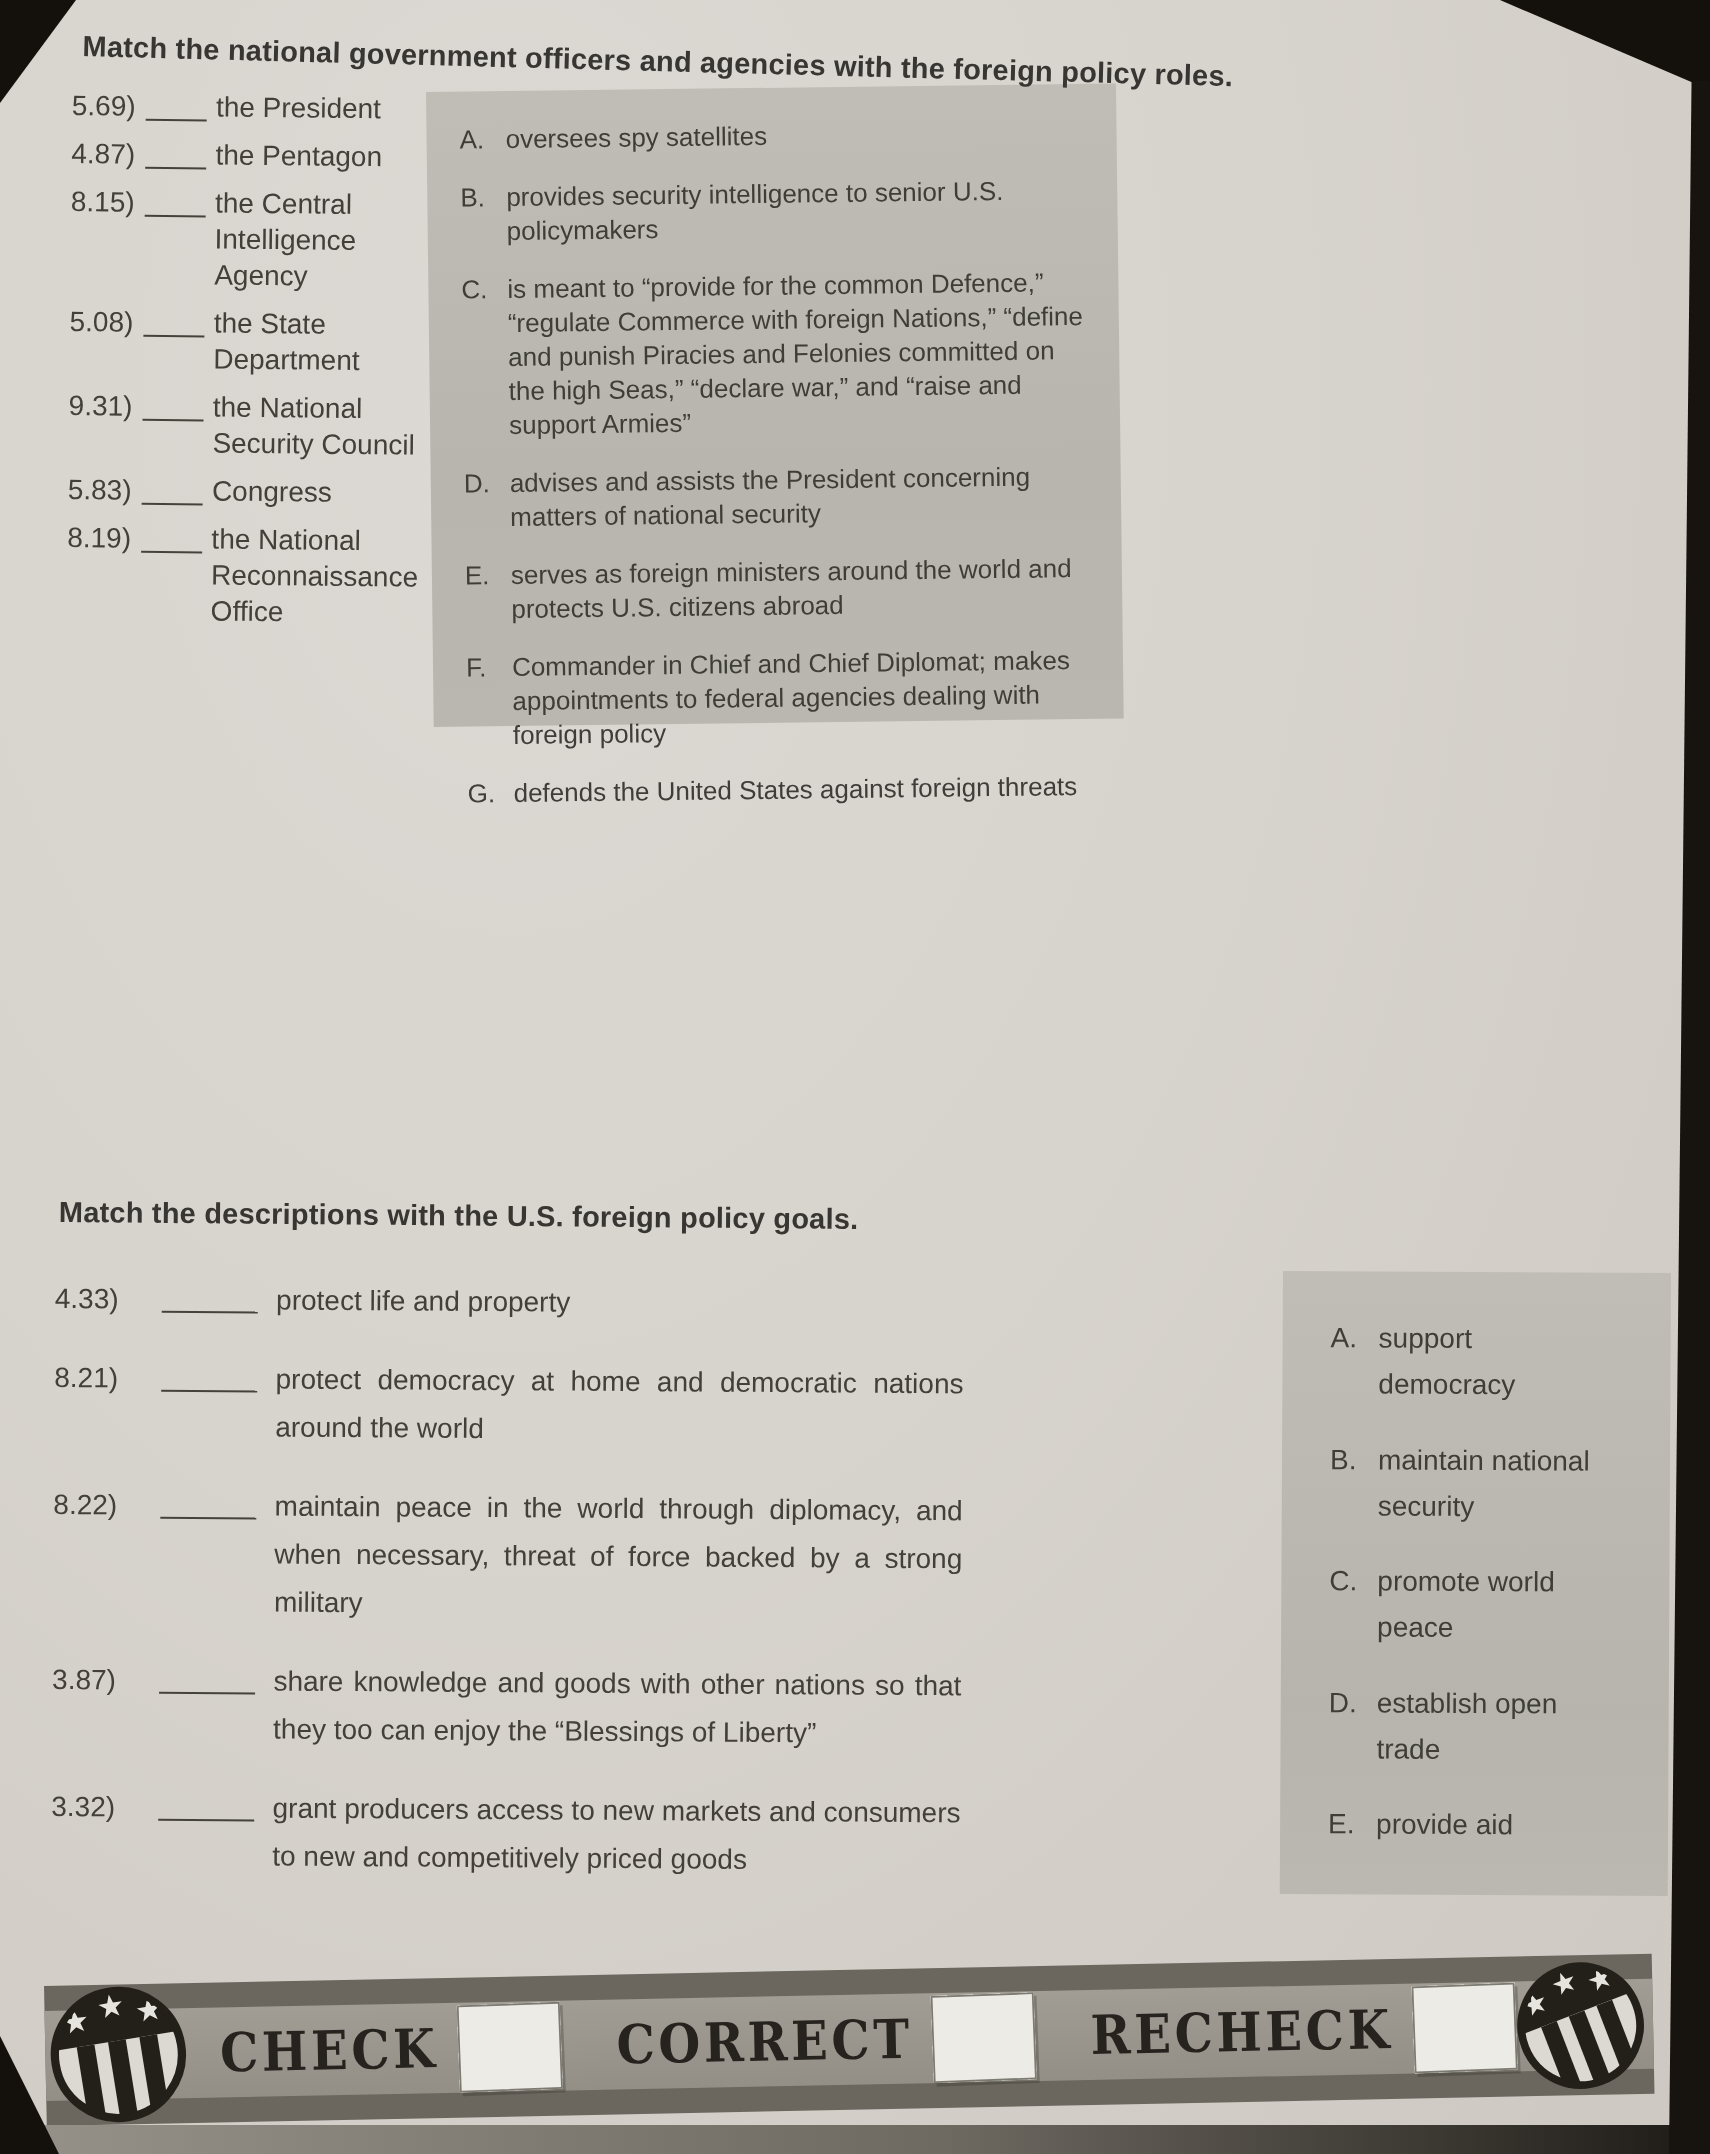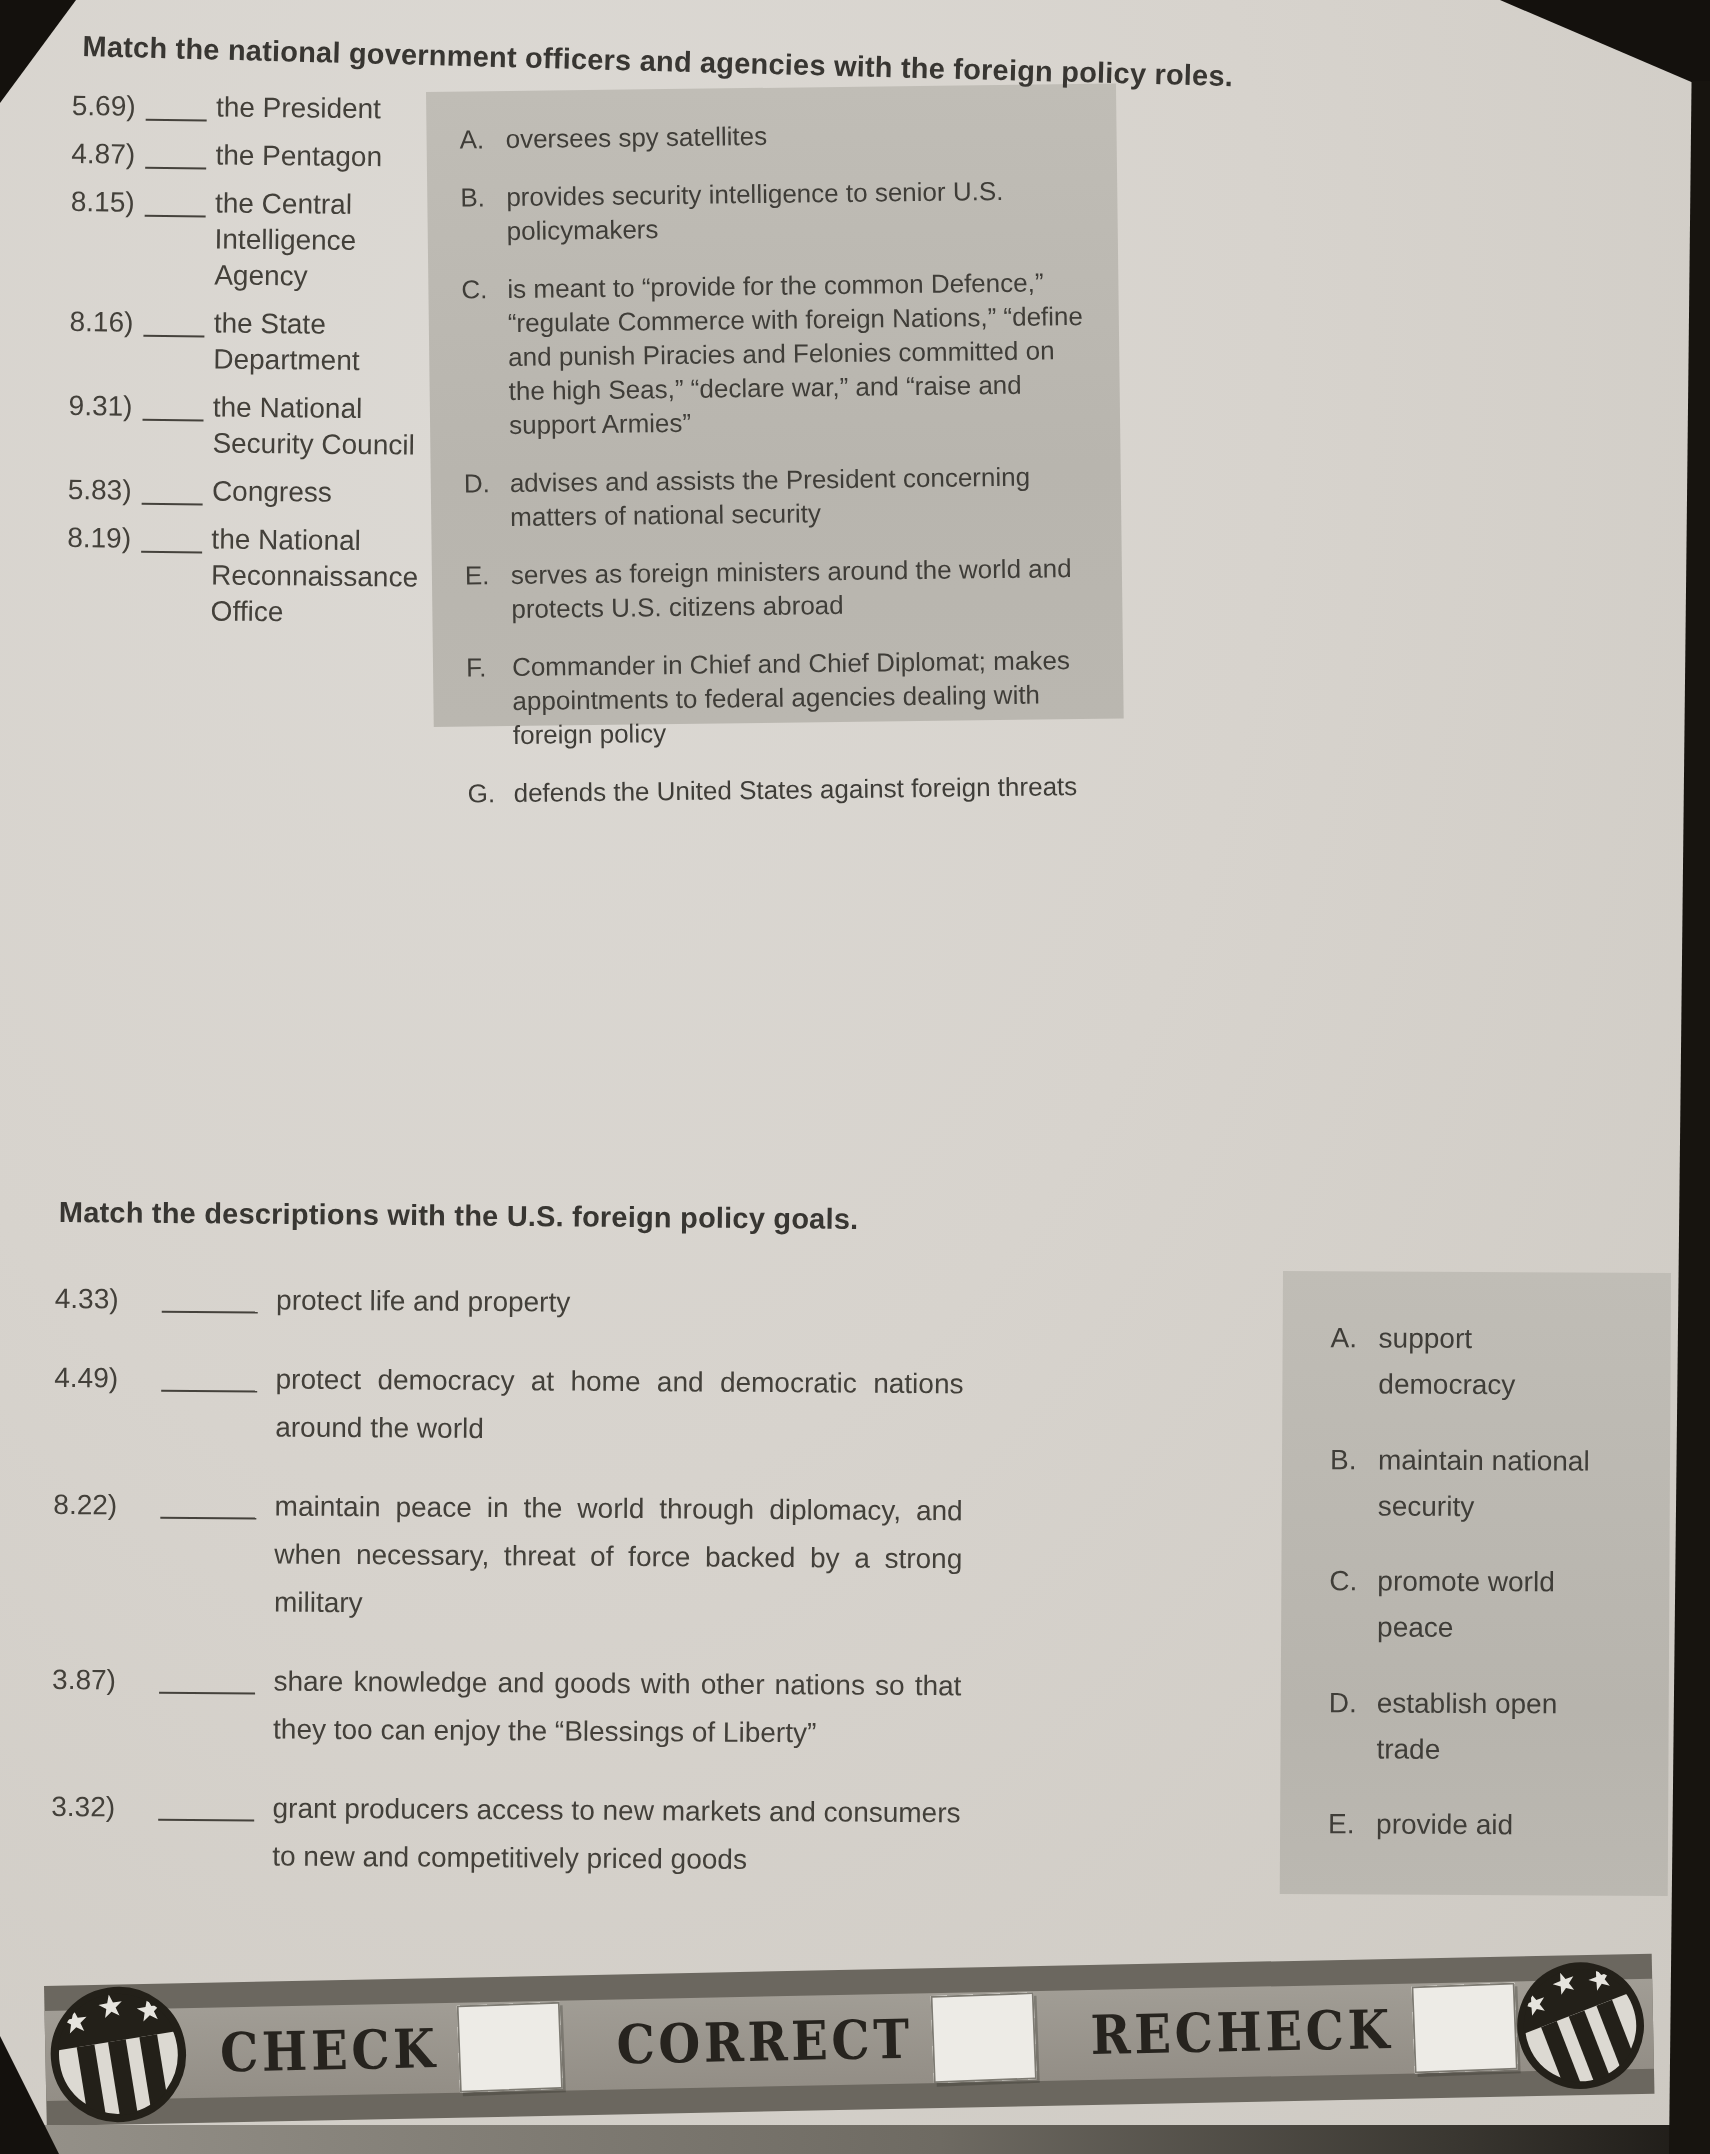--- a/index.html
+++ b/index.html
@@ -120,21 +120,21 @@
       <span class="num">4.87)</span>
       <span class="blank"></span>
       <span class="label">the Pentagon</span>
     </div>
     <div class="item">
       <span class="num">8.15)</span>
       <span class="blank"></span>
       <span class="label">the Central Intelligence Agency</span>
     </div>
     <div class="item">
-      <span class="num">8.16)</span>
+      <span class="num">5.08)</span>
       <span class="blank"></span>
       <span class="label">the State Department</span>
     </div>
     <div class="item">
       <span class="num">9.31)</span>
       <span class="blank"></span>
       <span class="label">the National Security Council</span>
     </div>
     <div class="item">
       <span class="num">5.83)</span>
@@ -181,21 +181,21 @@
 
   <div class="heading2">Match the descriptions with the U.S. foreign policy goals.</div>
 
   <div class="sec2-items">
     <div class="item">
       <span class="num">4.33)</span>
       <span class="blank"></span>
       <span class="label">protect life and property</span>
     </div>
     <div class="item">
-      <span class="num">4.49)</span>
+      <span class="num">8.21)</span>
       <span class="blank"></span>
       <span class="label">protect democracy at home and democratic nations around the world</span>
     </div>
     <div class="item">
       <span class="num">8.22)</span>
       <span class="blank"></span>
       <span class="label">maintain peace in the world through diplomacy, and when necessary, threat of force backed by a strong military</span>
     </div>
     <div class="item">
       <span class="num">3.87)</span>

